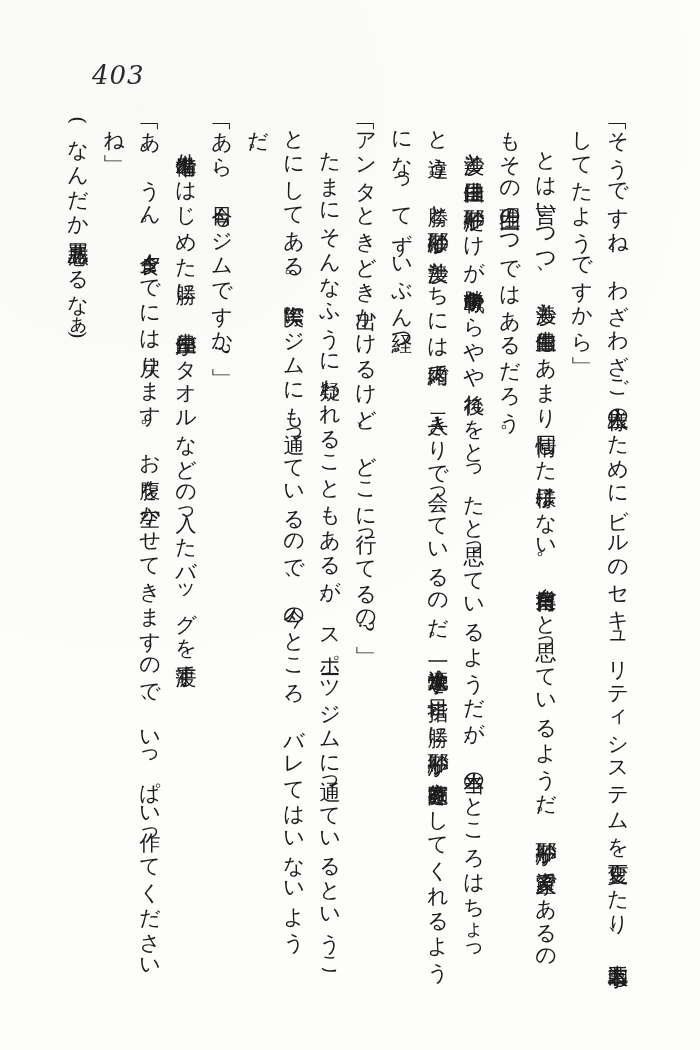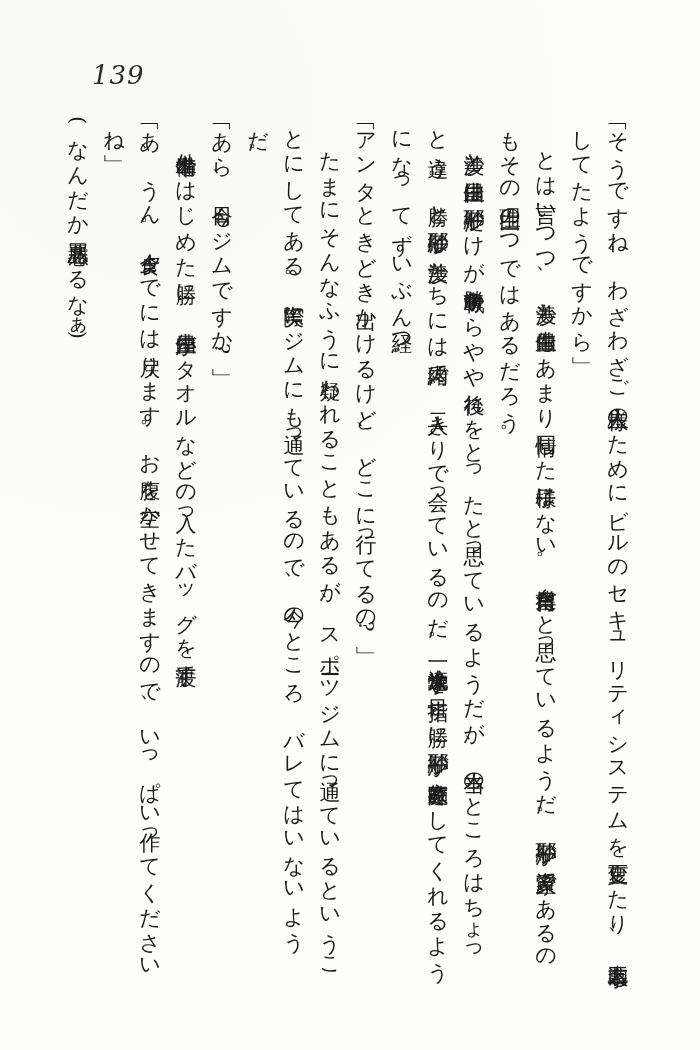--- a/index.html
+++ b/index.html
@@ -49,21 +49,21 @@
   }
   .para.indent {
     text-indent: 1em;
   }
 </style>
 </head>
 <body>
 
 <div class="page">
 
-  <div class="page-number">139</div>
+  <div class="page-number">403</div>
 
   <div class="text-block">
     <p class="para">「そうですね。わざわざご主人様のためにビルのセキュリティシステムを変更したり、内装工事もしてたようですから」</p>
     <p class="para indent">とは言いつつ、美沙も由佳里もあまり同情した様子はない。自業自得だと思っているようだ。紗耶子が資産家であるのもその理由の一つではあるだろう。</p>
     <p class="para indent">美沙と由佳里は紗耶子だけが勝争奪戦からやや後れをとったと思っているようだが、本当のところはちょっと違う。勝と紗耶子は美沙たちには内緒で、二人きりで会っているのだ。一流大学進学を目指す勝に紗耶子が家庭教師をしてくれるようになってずいぶん経つ。</p>
     <p class="para">「アンタときどき出かけるけど、どこに行ってるの?」</p>
     <p class="para indent">たまにそんなふうに疑われることもあるが、スポーツジムに通っているということにしてある。実際にジムにも通っているので、今のところ、バレてはいないようだ。</p>
     <p class="para">「あら、今日もジムですか?」</p>
     <p class="para indent">外出準備をはじめた勝に、由佳里がタオルなどの入ったバッグを手渡す。</p>
     <p class="para">「あ、うん。夕食までには戻ります。お腹を空かせてきますので、いっぱい作ってくださいね」</p>

